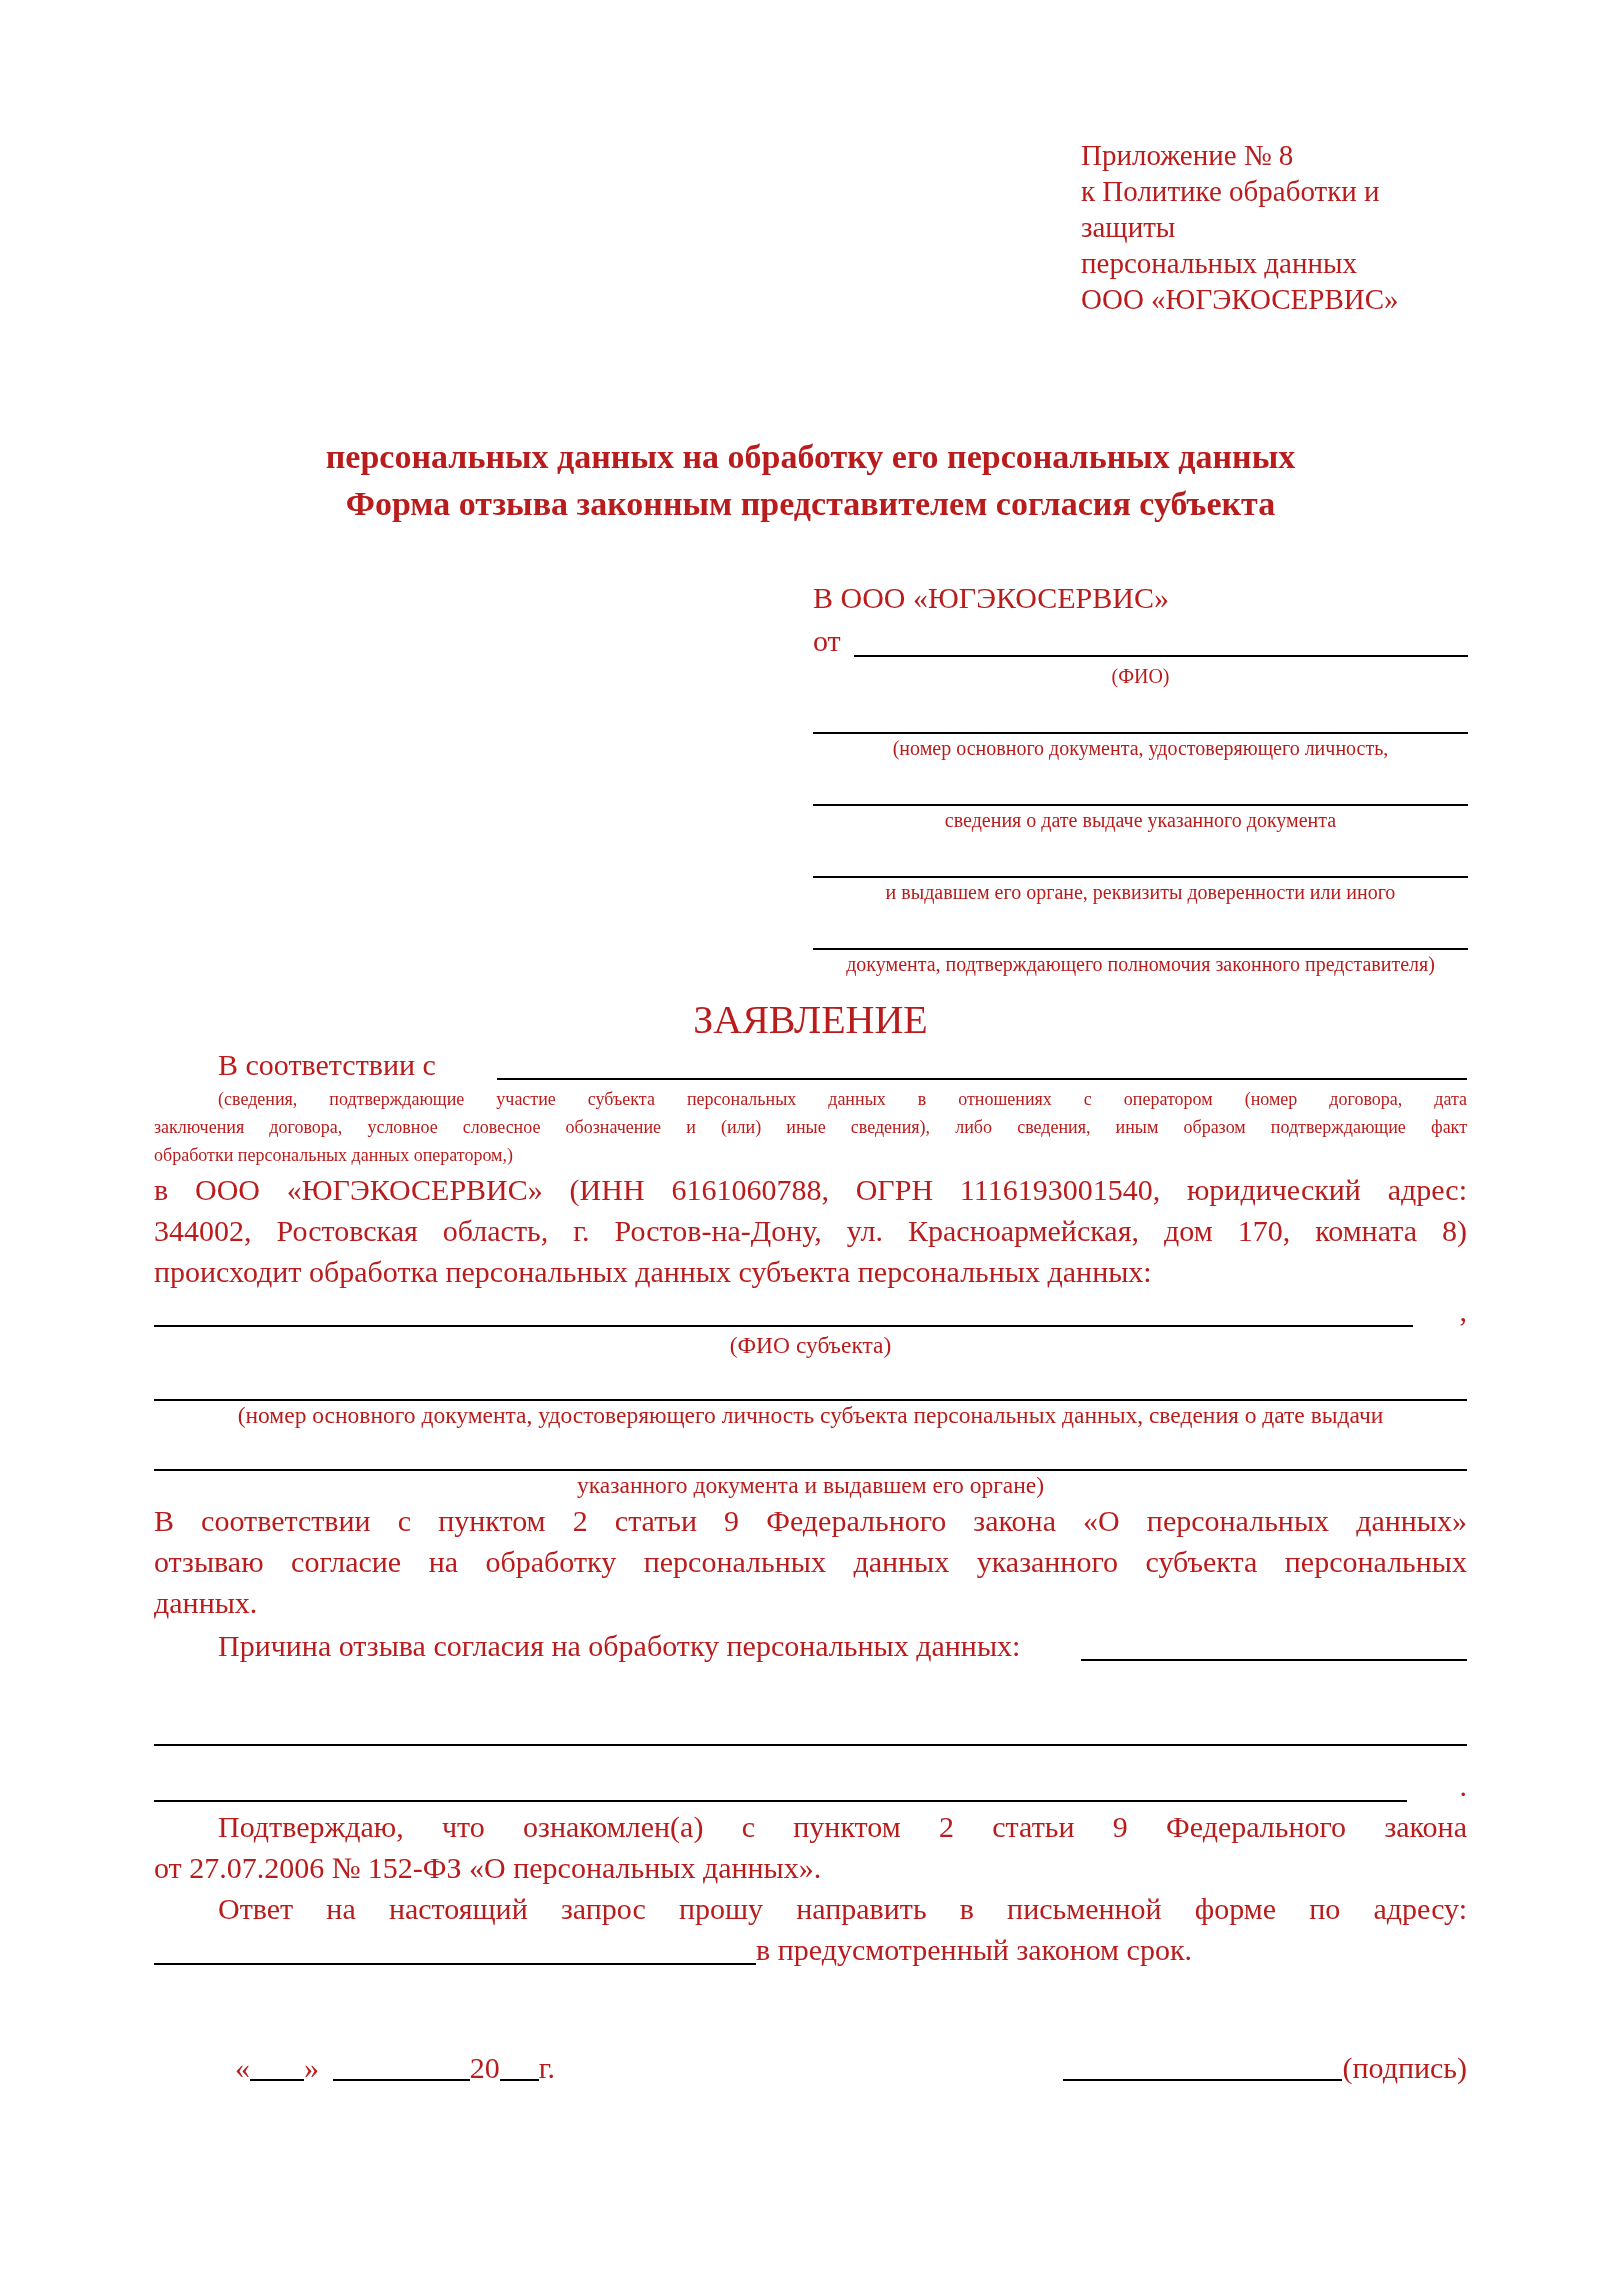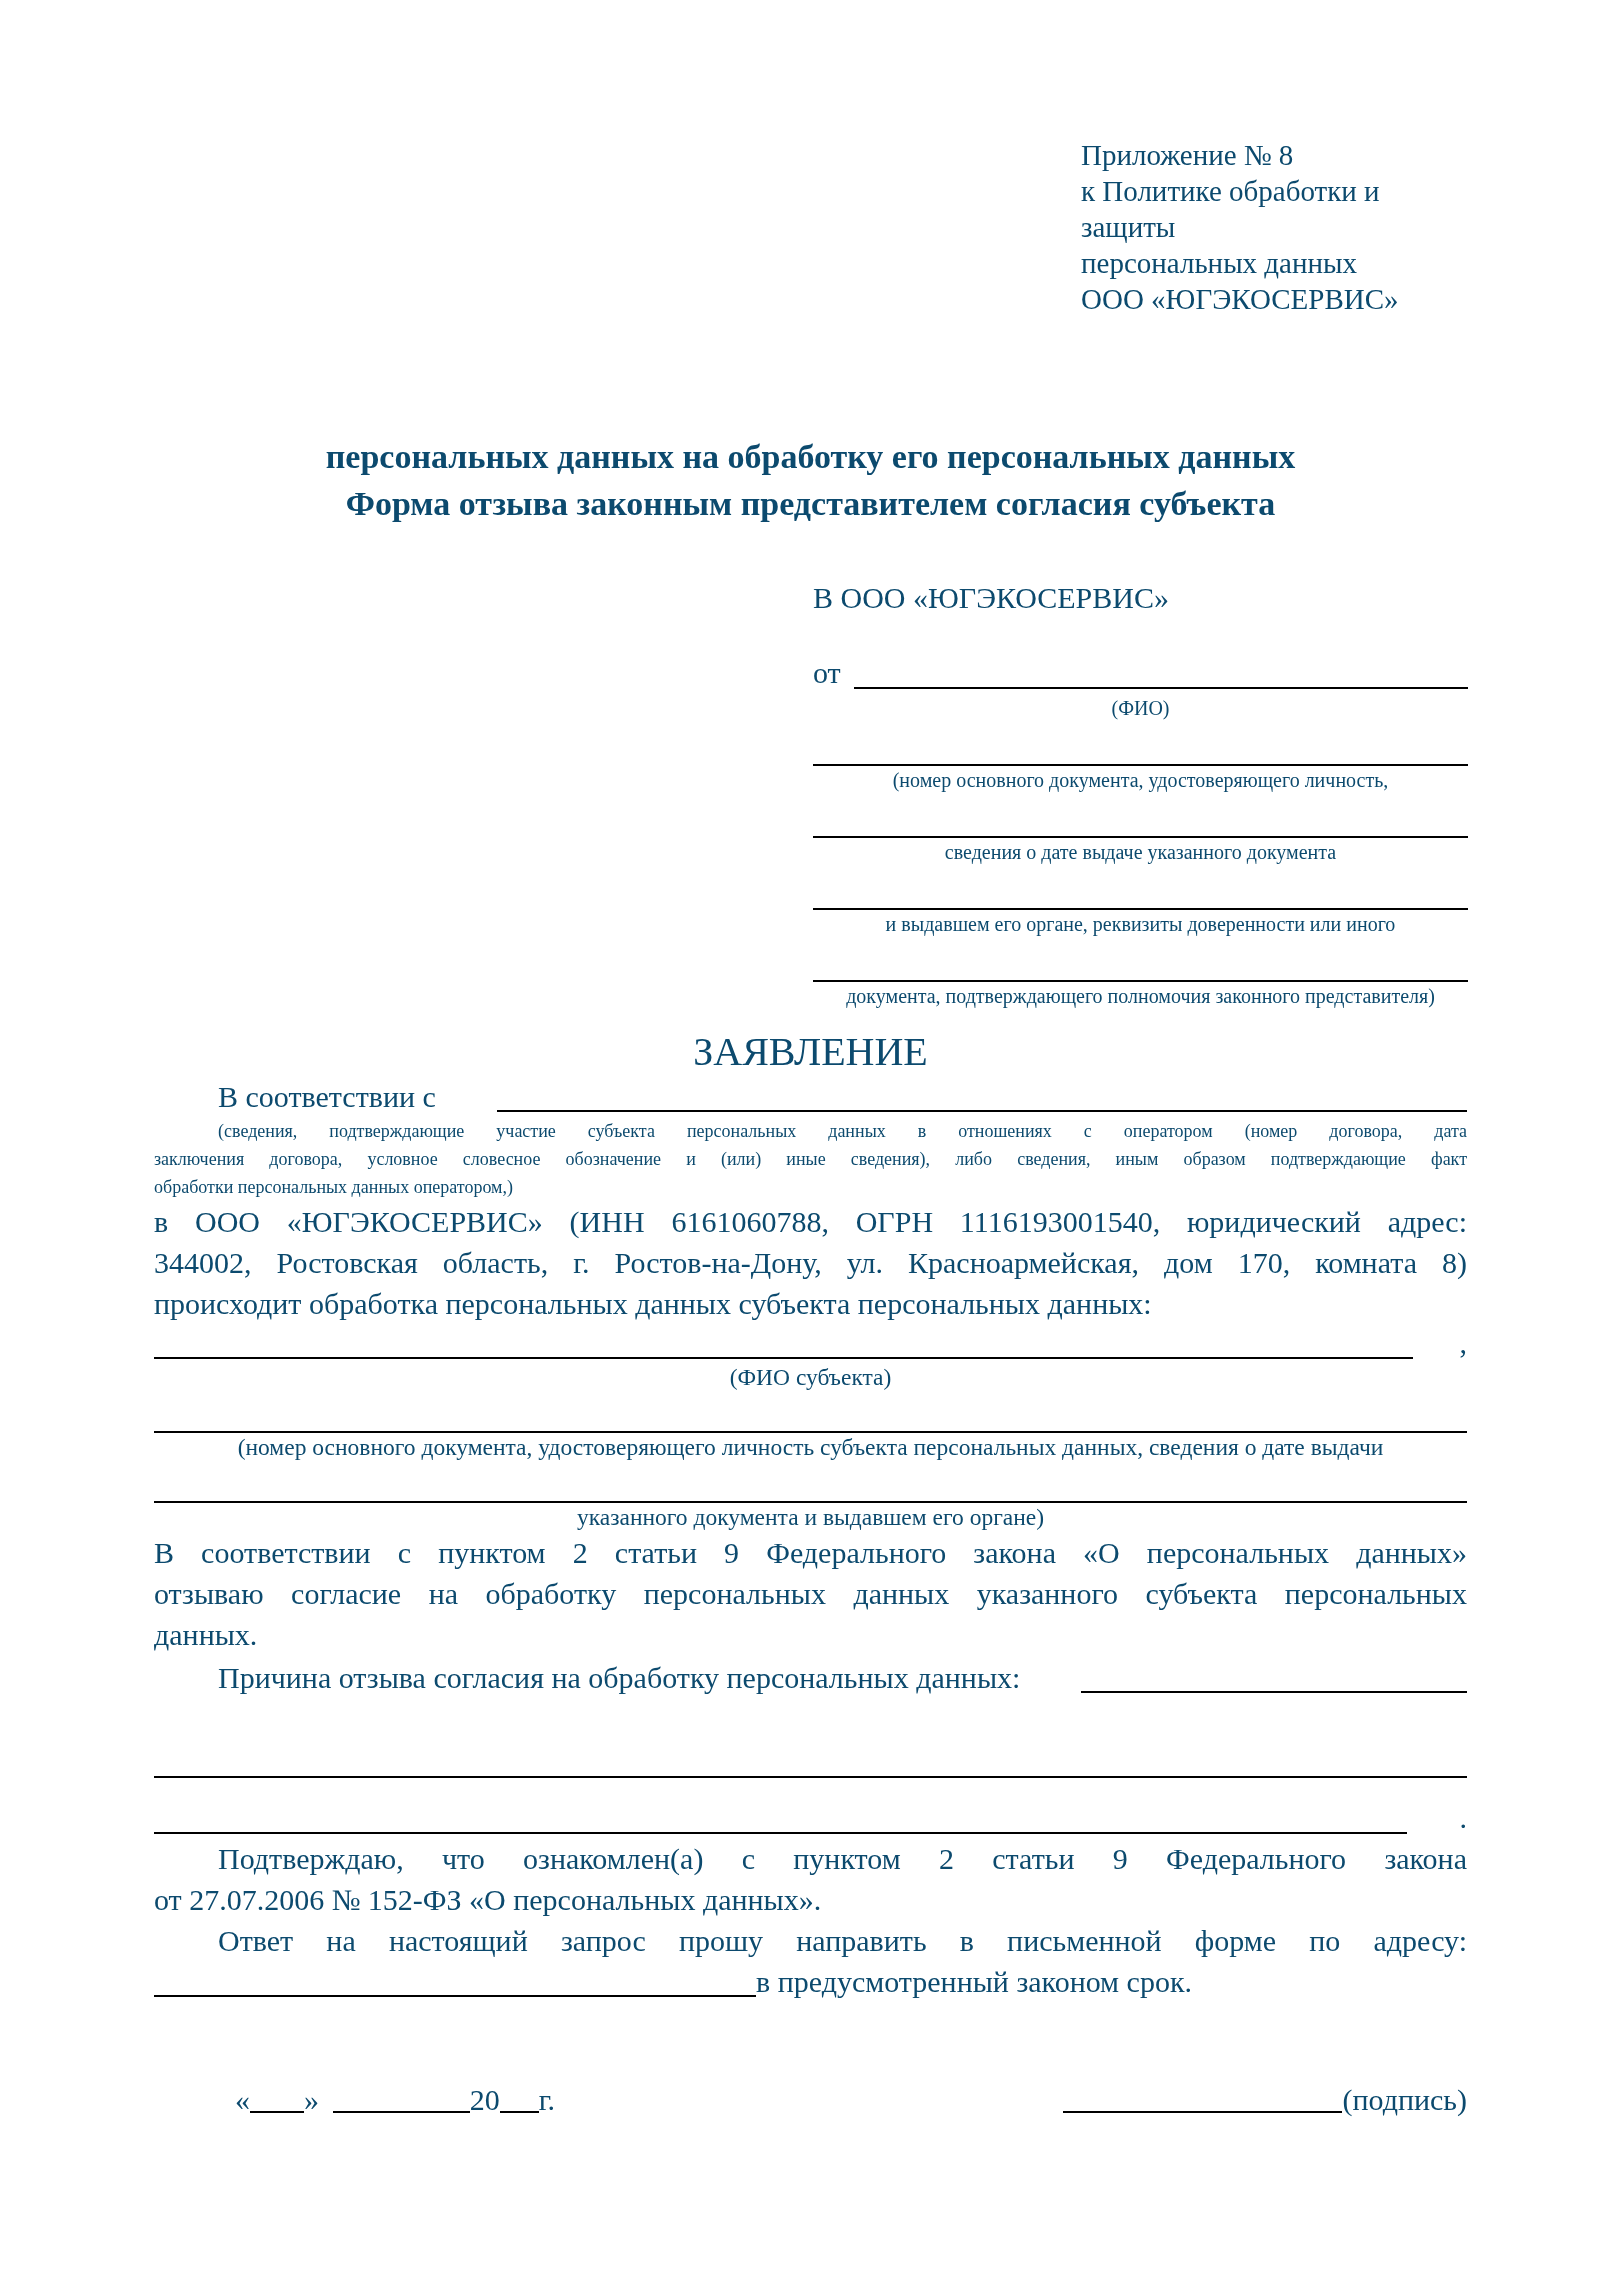--- a/index.html
+++ b/index.html
@@ -1,34 +1,34 @@
 <!DOCTYPE html>
 <html><head>
 <meta charset="utf-8">
 <style>
   html,body { margin:0; padding:0; background:#e8e8e8; }
   .page {
     position:relative;
     width:1621px; height:2293px;
     margin:0 auto;
     background:#ffffff;
-    color:#0c4a6e;
+    color:#b91c1c;
     font-family:"Liberation Serif","DejaVu Serif",serif;
     box-sizing:border-box;
     padding:137px 154px 16px 154px;
     overflow:hidden;
   }
   
   .corner { margin-left:927px; font-size:29px; line-height:36px; }
   
   .doc-title { margin-top:116px; text-align:center; font-weight:bold; font-size:34px; line-height:47px; }
   
   .addr { margin-top:49px; margin-left:659px; width:655px; font-size:30px; line-height:43px; }
   .from-row { display:flex; align-items:flex-end; }
-  .from-row .lbl { margin-right:13.7px;margin-top:32px; }
+  .from-row .lbl { margin-right:13.7px; }
   .flex-ul { flex:1 1 auto; border-bottom:2.9px solid #000; margin-bottom:4.9px; }
   .cap { font-size:20px; line-height:29px; text-align:center; white-space:nowrap; }
   .fillgrp .fill { height:41px; border-bottom:2.9px solid #000; }
   .fillgrp:first-of-type .fill { height:35px; }
   
   .heading { margin-top:17.6px; text-align:center; font-size:40px; line-height:45px; }
   .body-text { font-size:30px; line-height:41px;gap:47px; }
   .intro-row { display:flex; align-items:flex-end; margin-top:2px; }
   .intro-row .lbl { margin-left:64px; margin-right:13.7px; white-space:nowrap; }
   .smallcap { font-size:18px; line-height:28px; }

